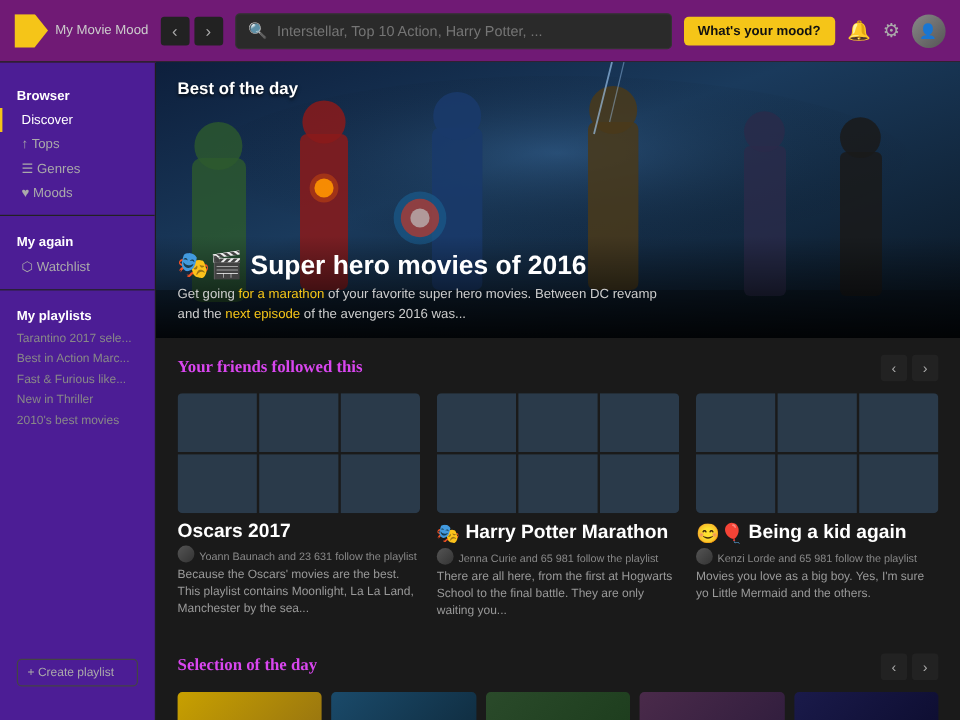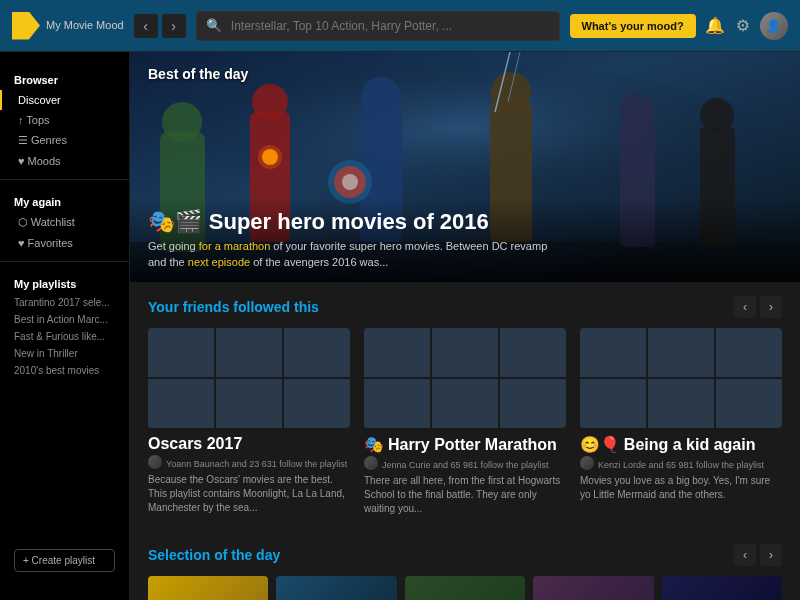--- a/index.html
+++ b/index.html
@@ -10,21 +10,21 @@
       font-family: 'Segoe UI', Arial, sans-serif;
       color: #fff;
       overflow: hidden;
       display: flex;
       flex-direction: column;
     }
 
     
     .topbar {
       height: 52px;
-      background: #0c4a6e;
+      background: #701a75;
       display: flex;
       align-items: center;
       padding: 0 12px;
       gap: 10px;
       flex-shrink: 0;
       border-bottom: 1px solid #222;
     }
     .logo-area {
       display: flex;
       align-items: center;
@@ -117,21 +117,21 @@
     
     .main-layout {
       display: flex;
       flex: 1;
       overflow: hidden;
     }
 
     
     .sidebar {
       width: 130px;
-      background: #000000;
+      background: #4c1d95;
       padding: 14px 0;
       flex-shrink: 0;
       border-right: 1px solid #1e1e1e;
       display: flex;
       flex-direction: column;
       gap: 0;
       overflow: hidden;
     }
     .sidebar-section-title {
       font-size: 11px;
@@ -271,21 +271,22 @@
     }
     .section-header {
       display: flex;
       align-items: center;
       justify-content: space-between;
       margin-bottom: 10px;
     }
     .section-title {
       font-size: 14px;
       font-weight: 700;
-      color: #0ea5e9;
+      color: #d946ef;
+      font-family: Liberation Serif, serif;
     }
     .section-nav {
       display: flex;
       gap: 4px;
     }
     .section-nav-btn {
       width: 22px;
       height: 22px;
       background: #222;
       border: none;
@@ -434,23 +435,20 @@
     <div class="sidebar-item">
       <span>♥ Moods</span>
     </div>
 
     <div class="sidebar-divider"></div>
 
     <div class="sidebar-section-title">My again</div>
     <div class="sidebar-item">
       <span>⬡ Watchlist</span>
     </div>
-    <div class="sidebar-item">
-      <span>♥ Favorites</span>
-    </div>
 
     <div class="sidebar-divider"></div>
 
     <div class="sidebar-section-title">My playlists</div>
     <div class="sidebar-playlist-item">Tarantino 2017 sele...</div>
     <div class="sidebar-playlist-item">Best in Action Marc...</div>
     <div class="sidebar-playlist-item">Fast &amp; Furious like...</div>
     <div class="sidebar-playlist-item">New in Thriller</div>
     <div class="sidebar-playlist-item">2010's best movies</div>
 

